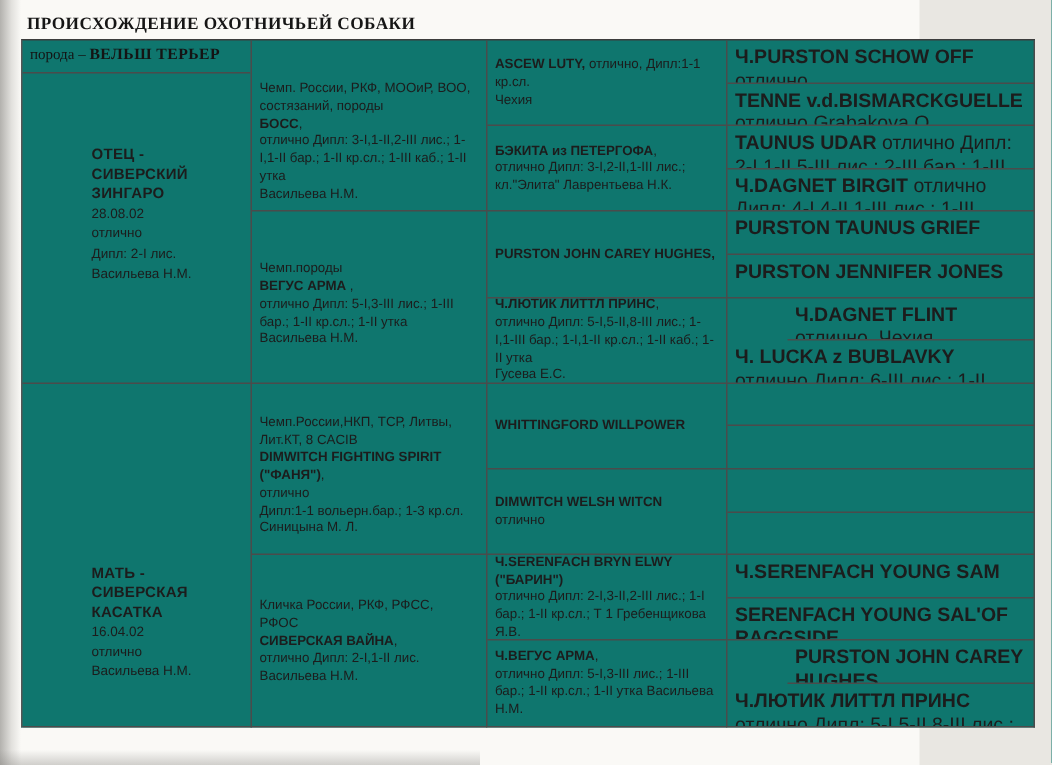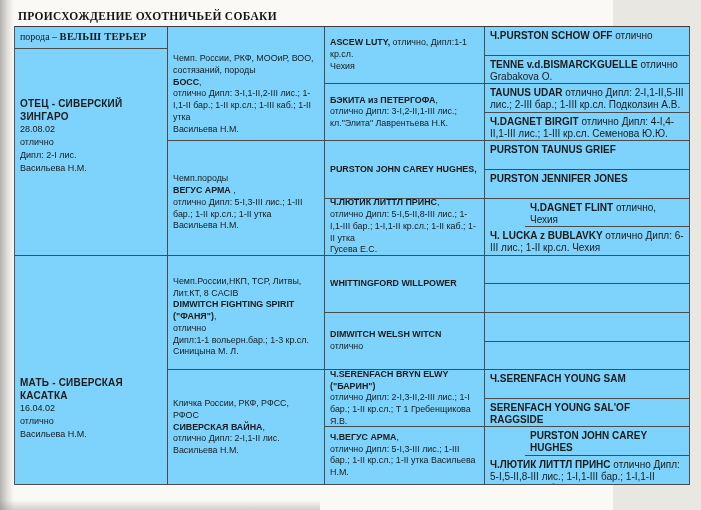--- a/index.html
+++ b/index.html
@@ -20,49 +20,49 @@
     pointer-events:none;
   }
   .doc-title{
     position:absolute;left:18px;top:10px;
     font-family:"Liberation Serif",serif;font-weight:bold;font-size:11.5px;
     letter-spacing:.3px;color:#161616;
   }
   .ptable{
     position:absolute;left:14px;top:26px;width:675px;
     border-top:1.6px solid #3c3c3c;border-left:1px solid #555;
-    background:#7dd3fc;
+    background:#0f766e;
   }
   .half{display:grid;grid-template-columns:153px 157px 160px 205px;grid-template-rows:repeat(8,28.6px);}
   .cell{
     box-sizing:border-box;border-right:1px solid #4b4b4b;border-bottom:1px solid #4b4b4b;
     padding:2px 5px;overflow:hidden;color:#1c1c1c;line-height:1.32;
   }
   .txt{white-space:pre-line;}
   .b{font-weight:bold;}
   .c1{grid-column:1;}.c2{grid-column:2;}.c3{grid-column:3;}.c4{grid-column:4;}
   .g1-9{grid-row:1/9;}.g1-5{grid-row:1/5;}.g5-9{grid-row:5/9;}
   .g1-3{grid-row:1/3;}.g3-5{grid-row:3/5;}.g5-7{grid-row:5/7;}.g7-9{grid-row:7/9;}
   .g1{grid-row:1;}.g2{grid-row:2;}.g3{grid-row:3;}.g4{grid-row:4;}
   .g5{grid-row:5;}.g6{grid-row:6;}.g7{grid-row:7;margin-left:40px;}.g8{grid-row:8;}
   .col2cell{font-size:8.9px;}
   .col3cell{font-size:8.9px;display:flex;flex-direction:column;justify-content:center;}
   .col3cell .inner{display:block;}
-  .col4cell{font-size:10px;line-height:1.2;padding-top:3px;}
+  .col4cell{font-size:13px;line-height:1.2;padding-top:3px;}
   .pt26{padding-top:26px;}.pt32{padding-top:32px;}.pt20{padding-top:20px;}.pt28{padding-top:28px;}
   .breedline{
     margin:0 -5px;padding:1px 5px 4px;border-bottom:1px solid #4b4b4b;
     font-family:"Liberation Serif",serif;font-size:10px;color:#141414;
   }
   .breedline .bv{font-weight:bold;font-size:10.5px;letter-spacing:.3px;}
   .klichka{
     margin-top:8px;font-family:"Liberation Serif",serif;font-weight:bold;
     font-size:10.5px;letter-spacing:.2px;color:#141414;
   }
-  .parentblock{font-size:9.2px;}
+  .parentblock{font-size:9.2px;margin-left:41px;}
   .parentname{font-weight:bold;font-size:10px;letter-spacing:.2px;}
   .father .parentname{margin-top:48px;}
   .mother .parentname{margin-top:118px;}
   .parentdetails{white-space:pre-line;line-height:1.45;font-size:9px;}
 </style>
 </head>
 <body>
 
 <div class="page">
   <div class="doc-title">ПРОИСХОЖДЕНИЕ ОХОТНИЧЬЕЙ СОБАКИ</div>

